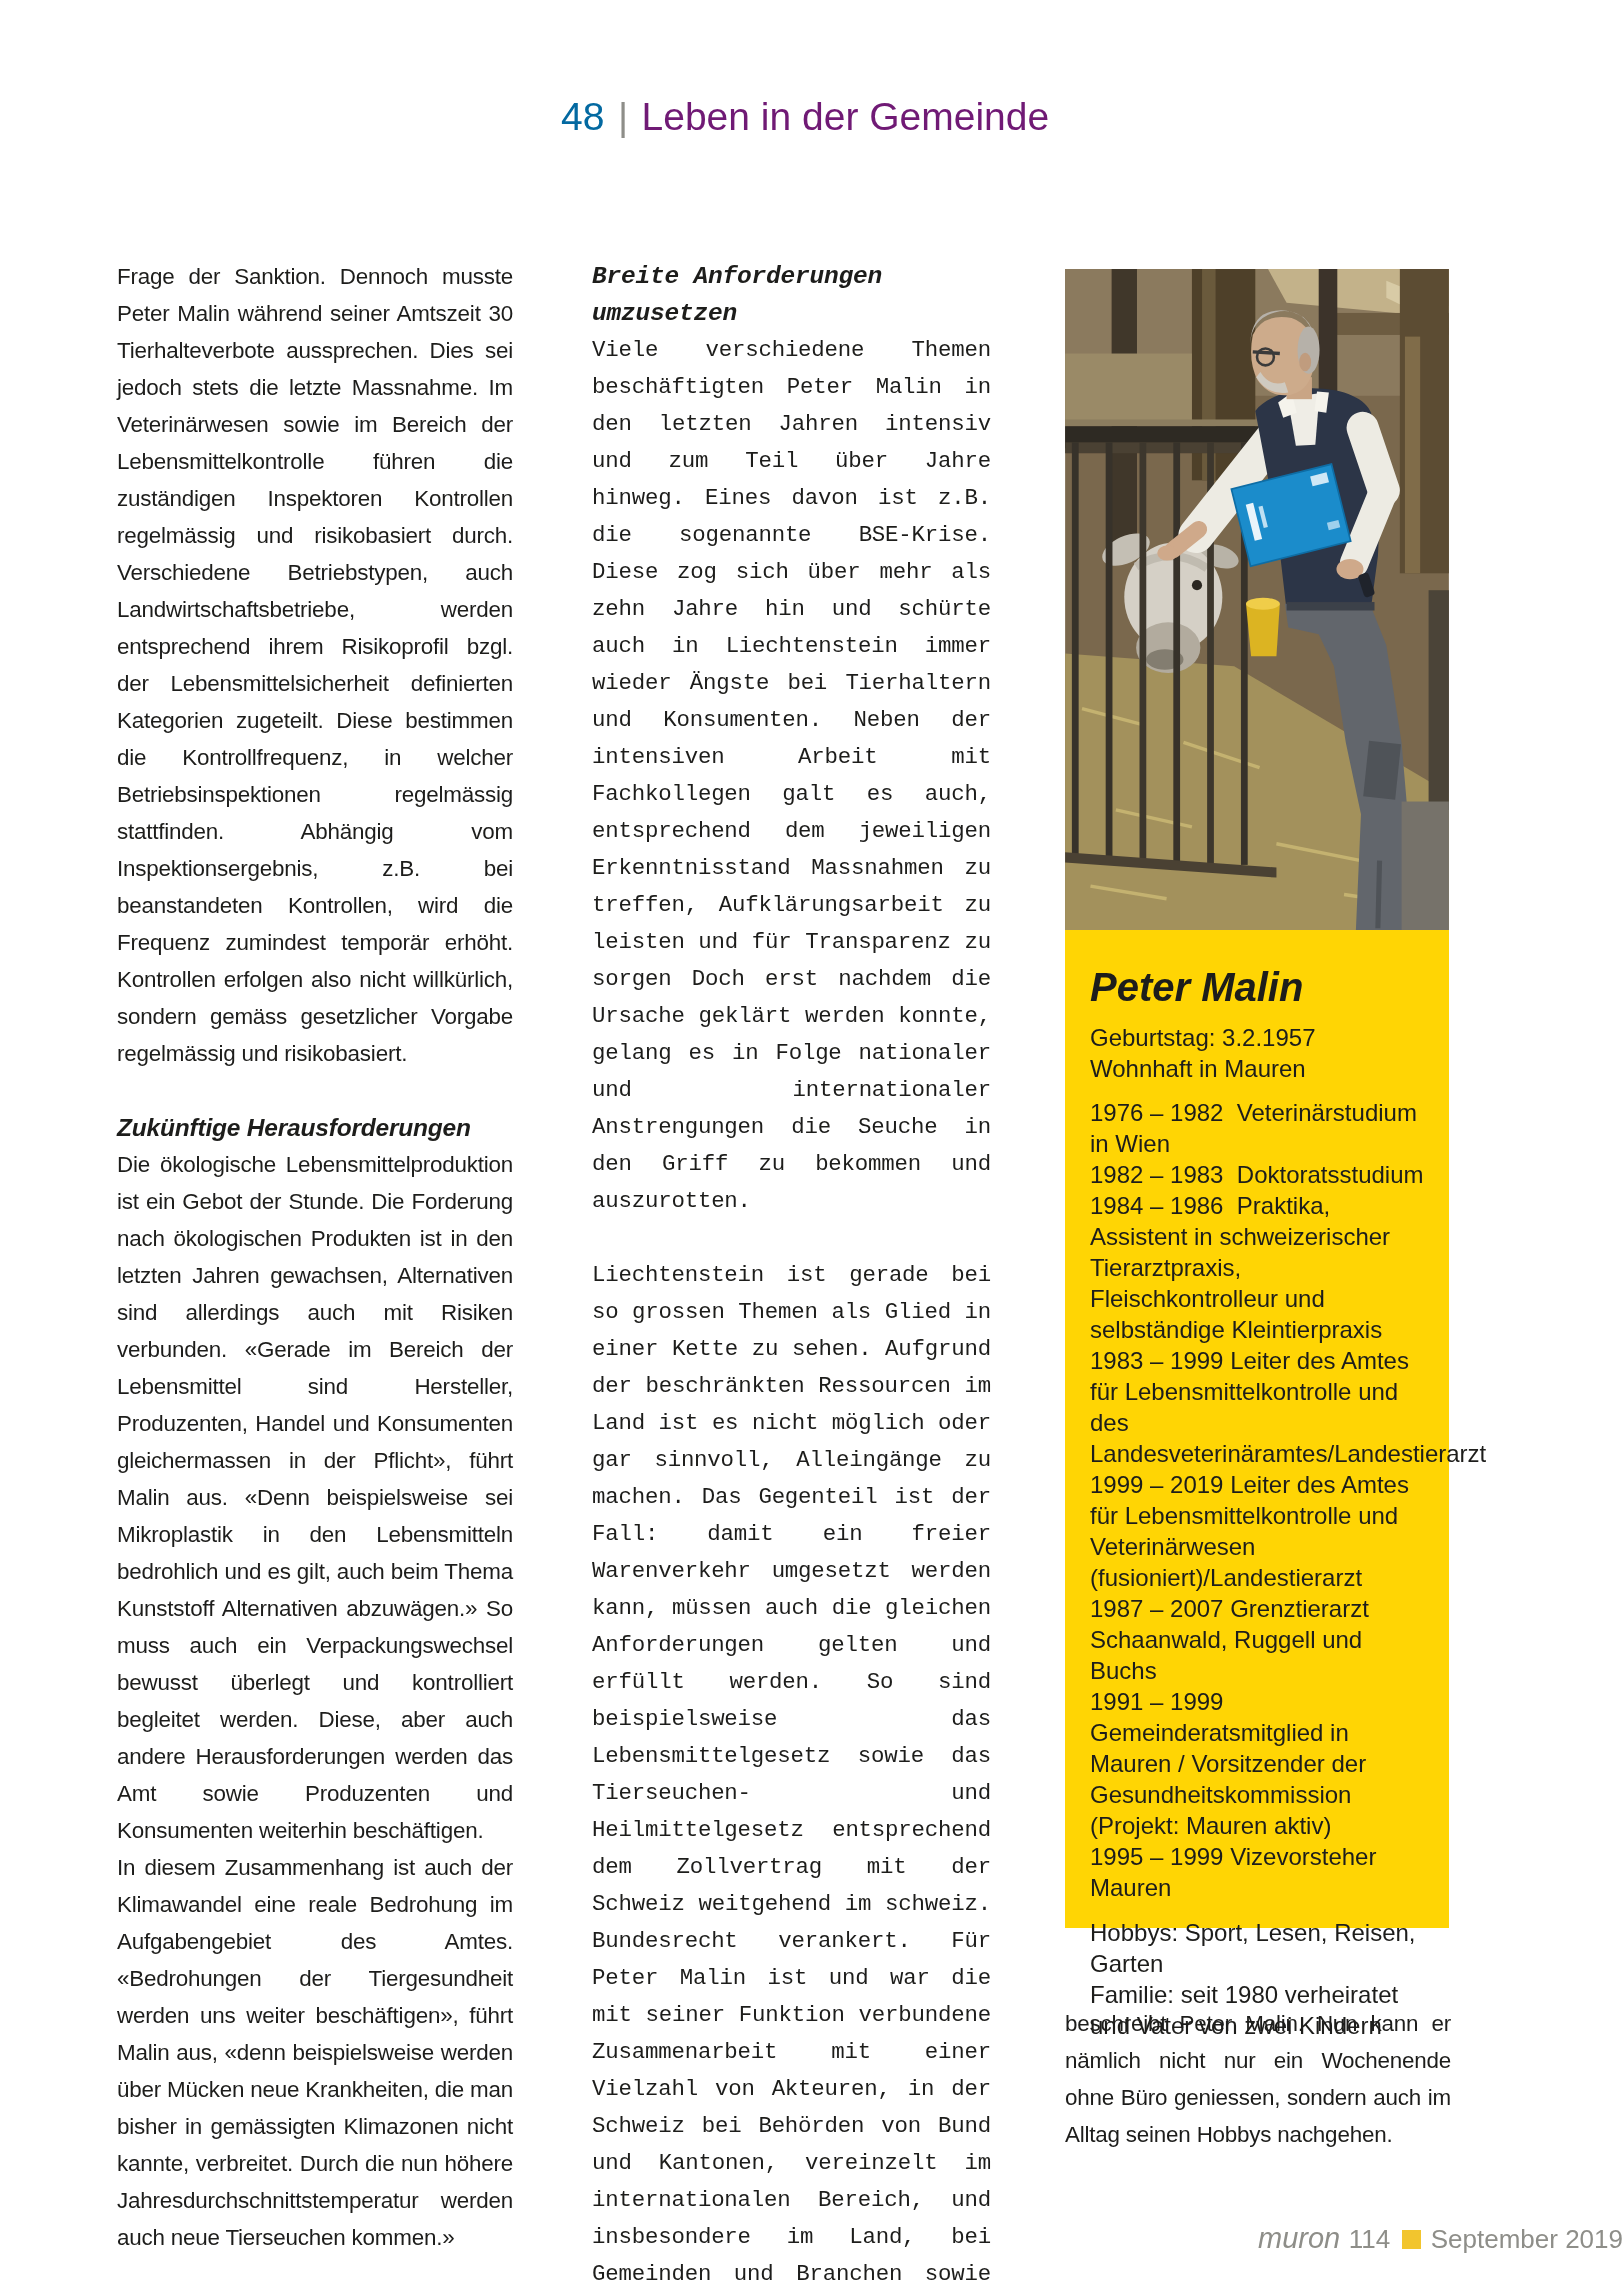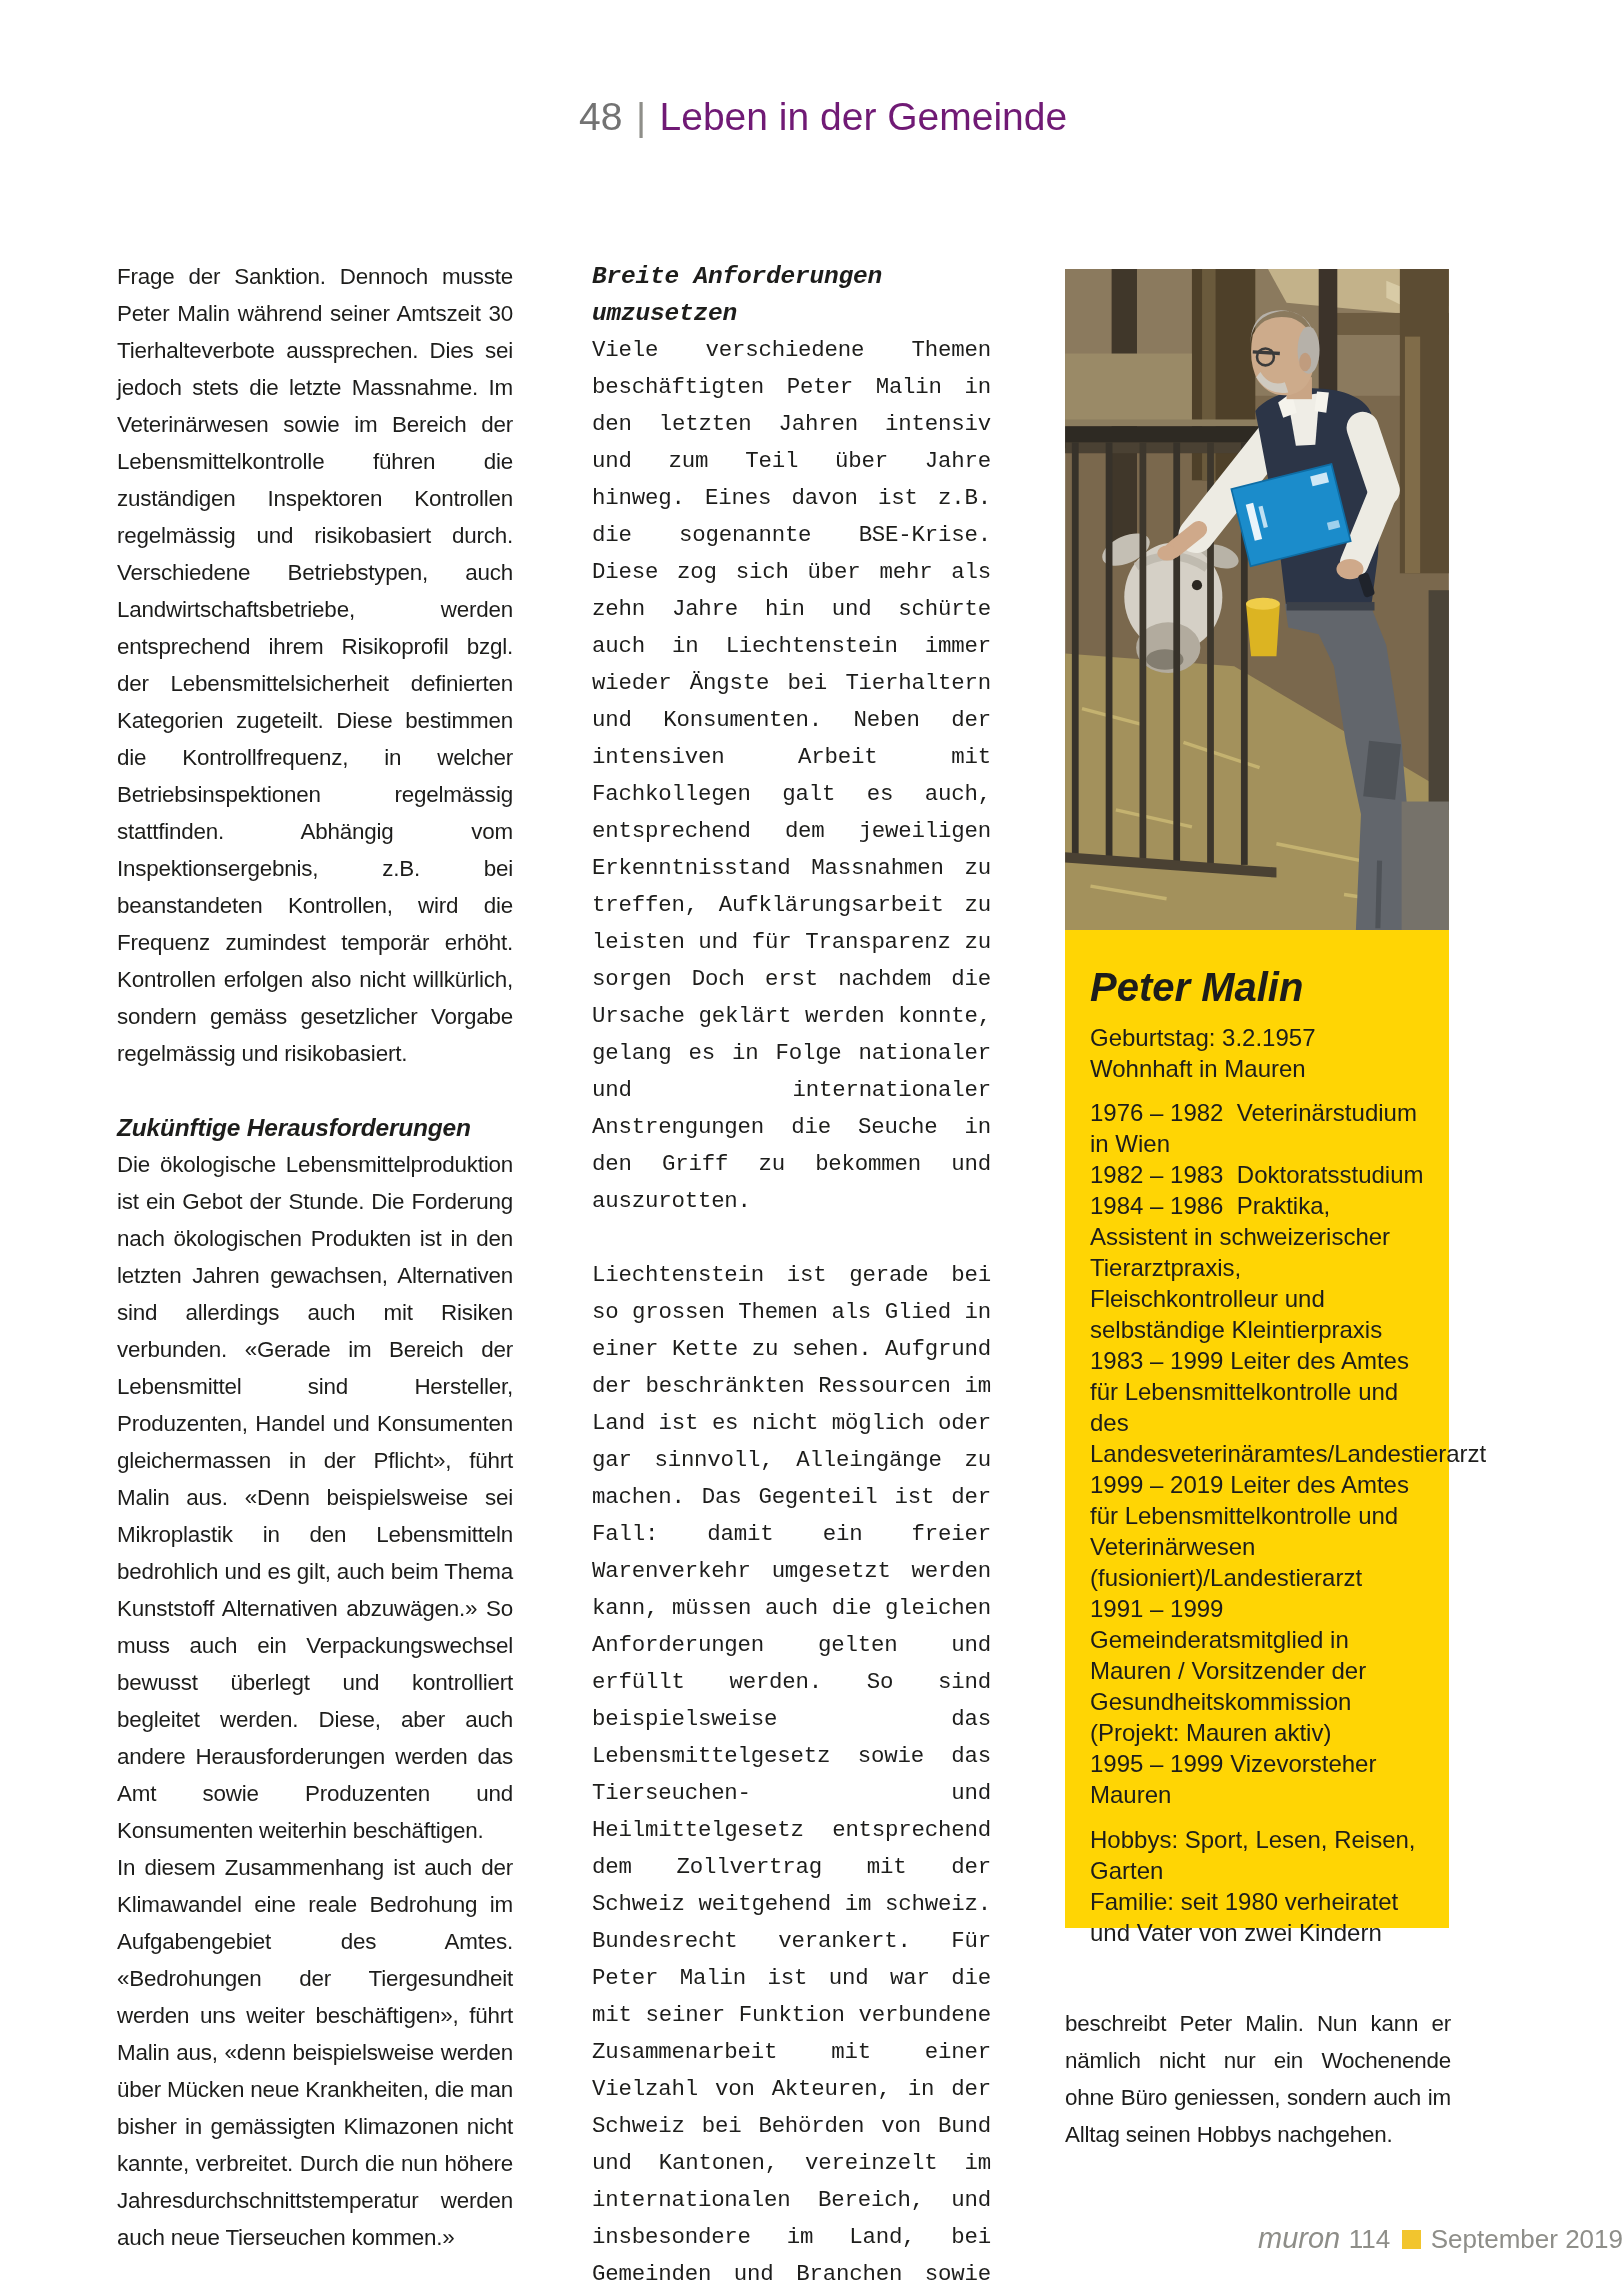--- a/index.html
+++ b/index.html
@@ -2,21 +2,21 @@
 <html lang="de" style="font-size:13.5px"><head>
 <meta charset="utf-8">
 <style>
   html,body{margin:0;padding:0;}
   body{
     width:1623px;height:2295px;position:relative;background:#ffffff;
     font-family:"Liberation Sans",sans-serif;color:#1d1d1b;overflow:hidden;
   }
   
   #pageheader{position:absolute;top:95px;left:561px;font-size:39px;white-space:nowrap;}
-  #pageheader .num{color:#737373;margin-left:18px;}
+  #pageheader .num{color:#0369a1;}
   #pageheader .sep{color:#8e8e89;margin:0 13.5px;}
   #pageheader .section{color:#701a75;}
   
   .col{position:absolute;top:258px;font-size:22.4px;line-height:37px;
        text-align:justify;letter-spacing:-0.2px;hyphens:auto;}
   #col1{left:117px;width:396px;}
   #col2{left:592px;width:399px;font-family:Liberation Mono, monospace;}
   .col p{margin:0;}
   .gapline{height:37px;}
   .inhead{font-size:24.5px;line-height:37px;font-weight:bold;font-style:italic;
@@ -168,20 +168,21 @@
   <aside id="infobox">
     <h2>Peter Malin</h2>
     <div class="ib-line">Geburtstag: 3.2.1957</div>
     <div class="ib-line">Wohnhaft in Mauren</div>
     <div class="ib-group">
       <div class="ib-line">1976 – 1982&nbsp; Veterinärstudium in Wien</div>
       <div class="ib-line">1982 – 1983&nbsp; Doktoratsstudium</div>
       <div class="ib-line">1984 – 1986&nbsp; Praktika, Assistent in schweizerischer Tierarztpraxis, Fleischkontrolleur und selbständige Kleintierpraxis</div>
       <div class="ib-line">1983 – 1999 Leiter des Amtes für Lebensmittelkontrolle und des Landesveterinäramtes/Landestierarzt</div>
       <div class="ib-line">1999 – 2019 Leiter des Amtes für Lebensmittelkontrolle und Veterinärwesen (fusioniert)/Landestierarzt</div>
+      <div class="ib-line">1987 – 2007 Grenztierarzt Schaanwald, Ruggell und Buchs</div>
       <div class="ib-line">1991 – 1999 Gemeinderatsmitglied in Mauren / Vorsitzender der Gesundheitskommission (Projekt: Mauren aktiv)</div>
       <div class="ib-line">1995 – 1999 Vizevorsteher Mauren</div>
     </div>
     <div class="ib-group">
       <div class="ib-line">Hobbys: Sport, Lesen, Reisen, Garten</div>
       <div class="ib-line">Familie: seit 1980 verheiratet und Vater von zwei Kindern</div>
     </div>
   </aside>
 
   <section id="col3end">

